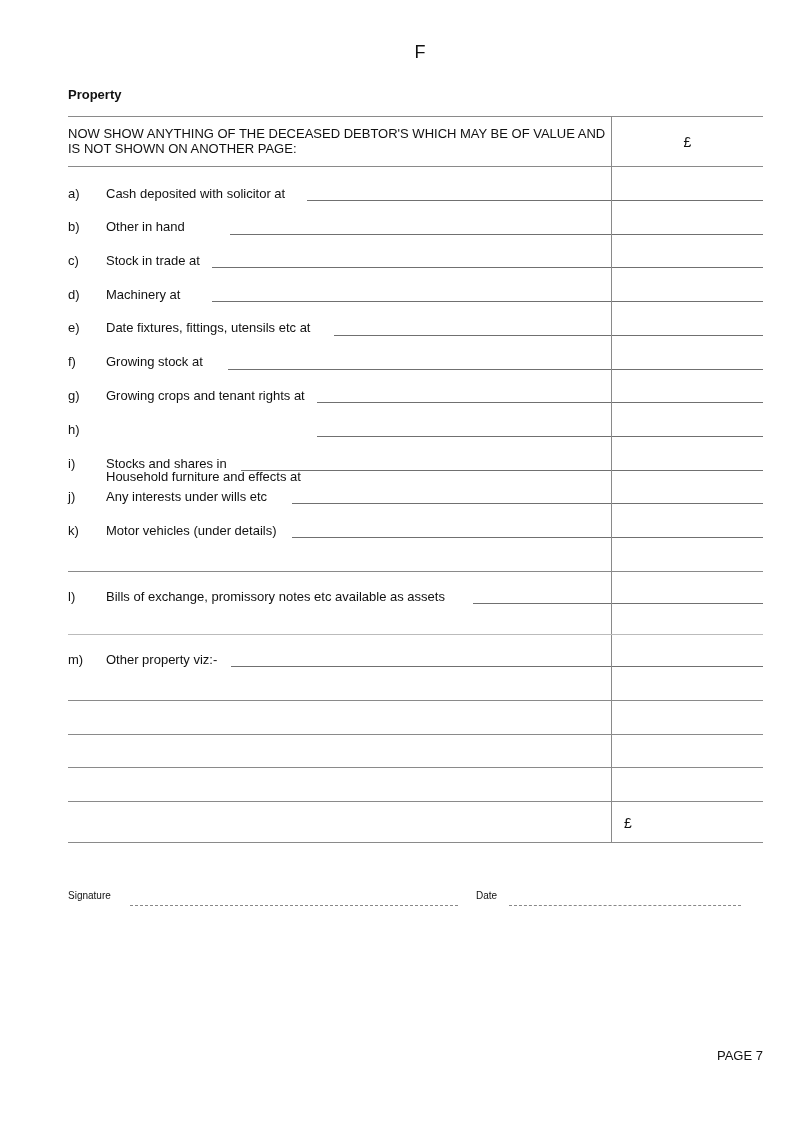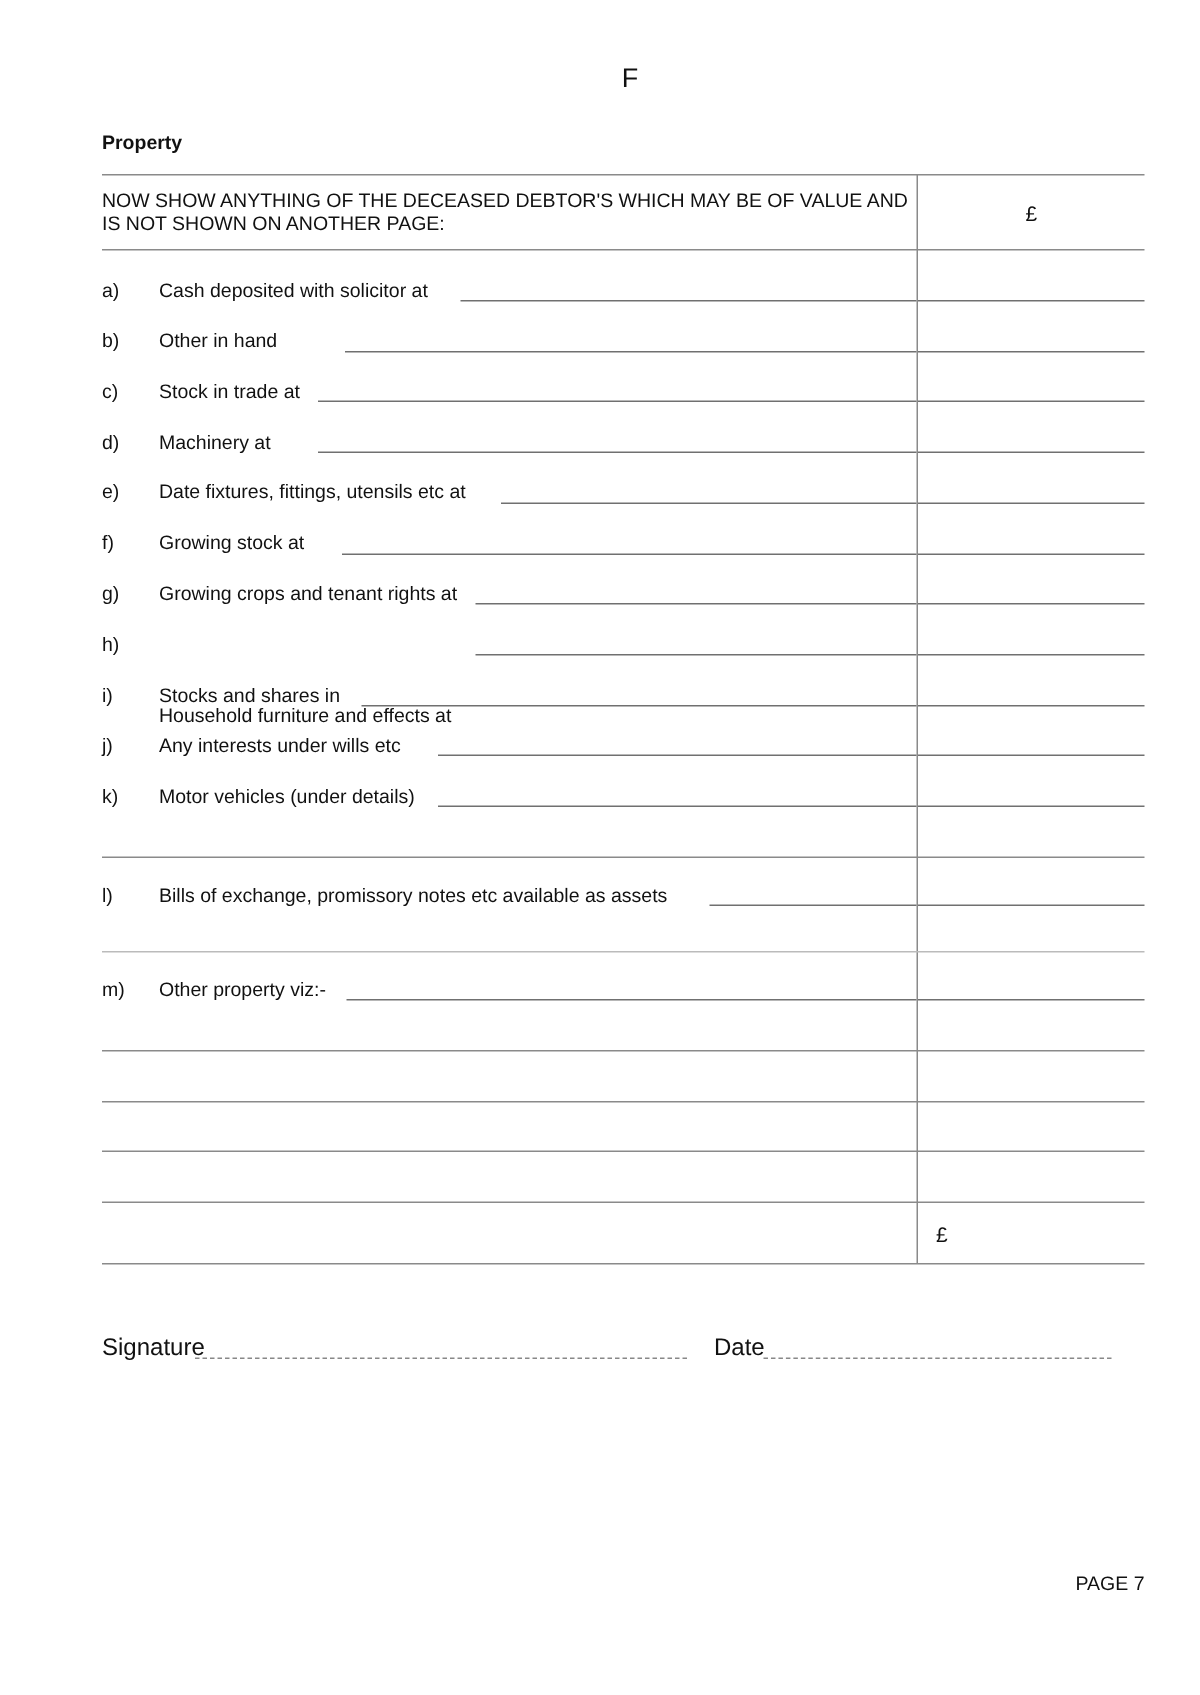--- a/index.html
+++ b/index.html
@@ -7,21 +7,21 @@
   body { position: relative; font-family: "Liberation Sans", sans-serif; color: #111; overflow: hidden; }
   .abs { position: absolute; }
   .letter { left: 0; width: 840px; top: 42px; text-align: center; font-size: 18px; }
   .section { left: 68px; top: 87px; font-size: 13px; font-weight: bold; }
   .hline { position: absolute; height: 0; border-top: 1.5px solid #8a8a8a; }
   .vline { position: absolute; width: 0; border-left: 1.5px solid #8a8a8a; }
   .hdr-text { left: 68px; top: 126px; width: 540px; font-size: 13px; line-height: 15px; }
   .hdr-pound { left: 612px; width: 151px; top: 134px; text-align: center; font-size: 14px; }
   .lbl { font-size: 13px; }
   .fill { position: absolute; border-top: 1px solid #707070; height: 0; }
-  .sig { font-size: 16px; top: 890px; }
+  .sig { font-size: 10px; top: 890px; }
   .sigline { position: absolute; border-top: 1px dashed #888; height: 0; top: 905px; }
   .page { right: 37px; top: 1048px; font-size: 13px; }
 </style>
 </head>
 <body>
 
 <div class="abs letter">F</div>
 <div class="abs section">Property</div>
 
 <div class="hline" style="left:68px;width:695px;top:116px;"></div>

